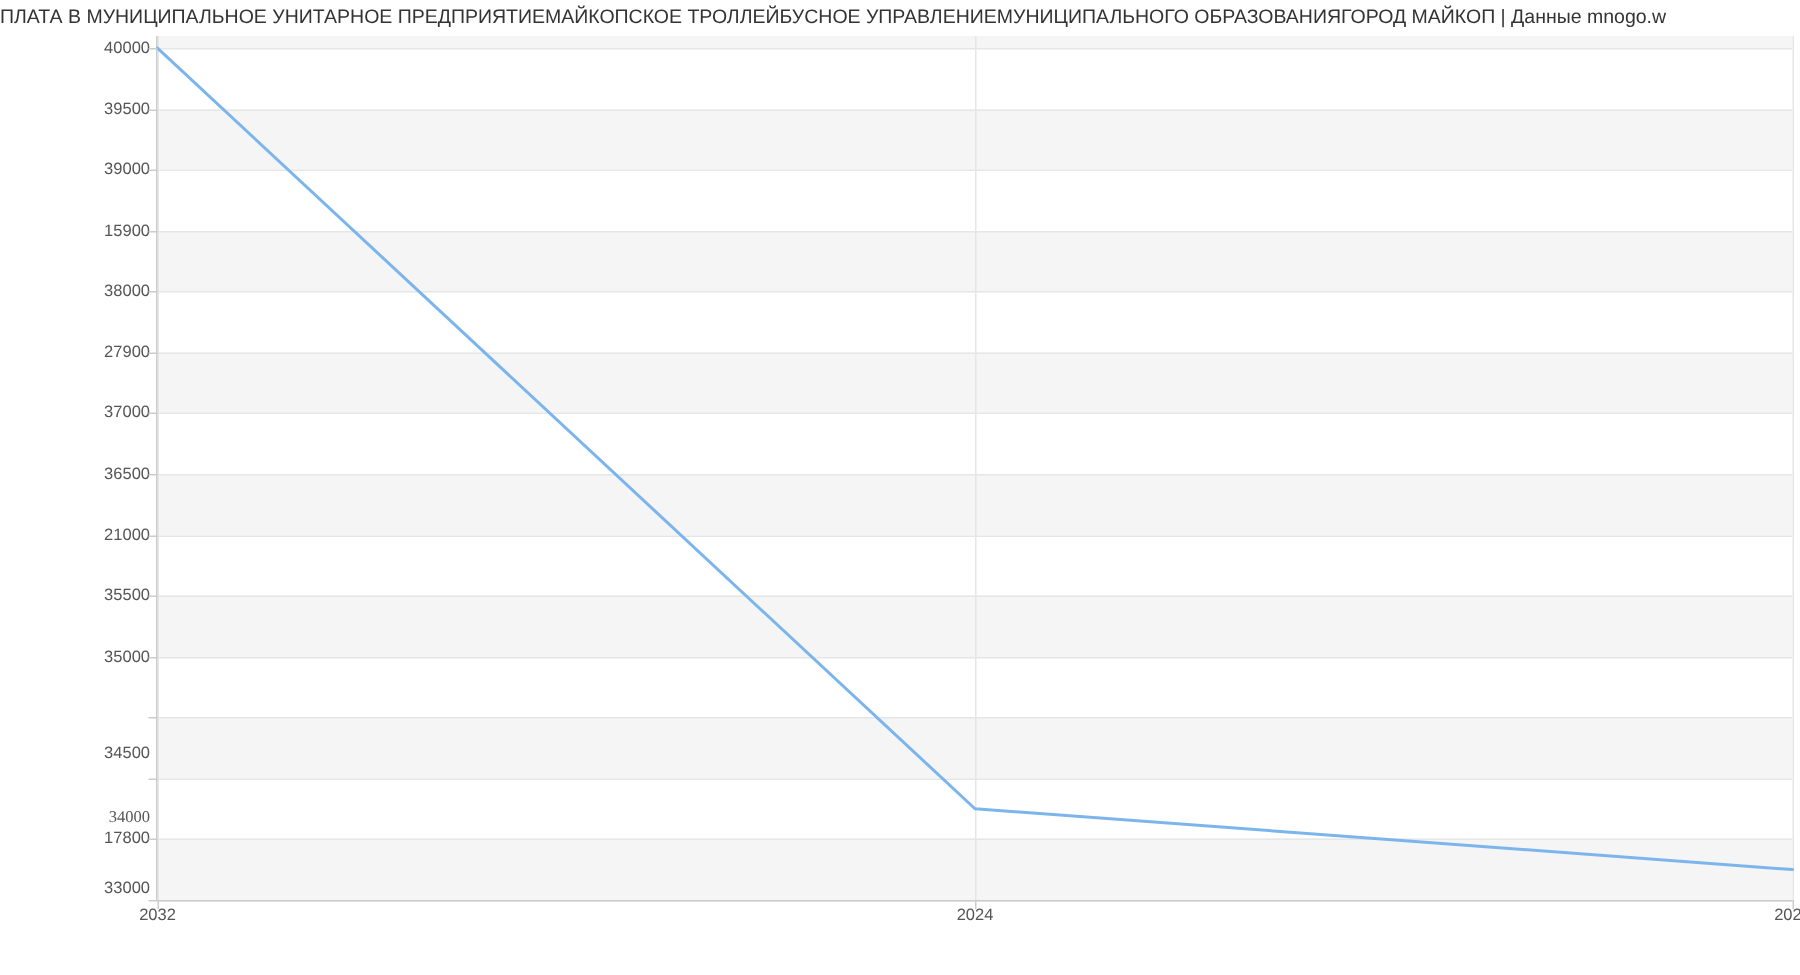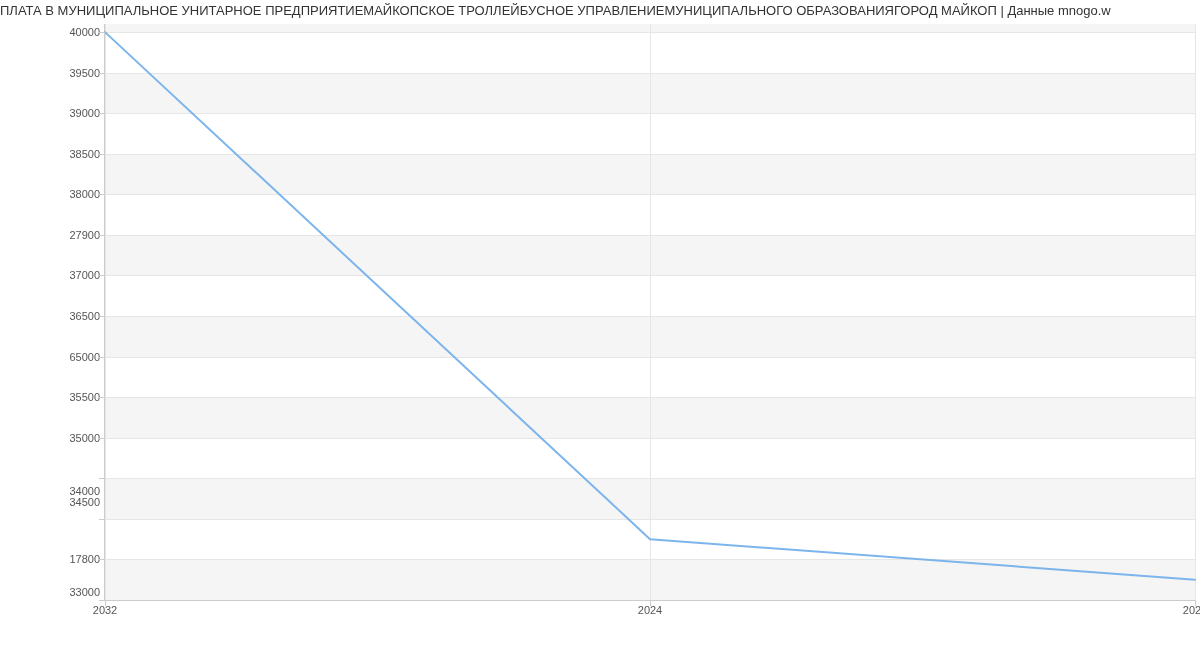--- a/index.html
+++ b/index.html
@@ -133,30 +133,30 @@
   <div class="axis-line" style="left:-1px; top:0; width:1px; height:100%;"></div>
   <div class="axis-line" style="left:0; bottom:-1px; height:1px; width:100%;"></div>
   <svg class="line-layer">
     <path id="data-path" class="data-line" d="M0 8.112676056338046 L545 515.1549295774648 L1090 555.7183098591549" style="stroke: rgb(124, 181, 236);"></path>
   </svg>
 </div>
 
 <div id="yticklabels">
     <div class="ytick-label" style="top: 592px;">33000</div>
     <div class="ytick-label" style="top: 559.437px;">17800</div>
-    <div class="ytick-label" style="top: 491px;">34000</div>
+    <div class="ytick-label" style="top: 545px; font-family: Liberation Serif, serif;">34000</div>
     <div class="ytick-label" style="top: 502px;">34500</div>
     <div class="ytick-label" style="top: 437.746px;">35000</div>
     <div class="ytick-label" style="top: 397.183px;">35500</div>
-    <div class="ytick-label" style="top: 356.62px;">65000</div>
+    <div class="ytick-label" style="top: 356.62px;">21000</div>
     <div class="ytick-label" style="top: 316.056px;">36500</div>
     <div class="ytick-label" style="top: 275.493px;">37000</div>
     <div class="ytick-label" style="top: 234.93px;">27900</div>
     <div class="ytick-label" style="top: 194.366px;">38000</div>
-    <div class="ytick-label" style="top: 153.803px;">38500</div>
+    <div class="ytick-label" style="top: 153.803px;">15900</div>
     <div class="ytick-label" style="top: 113.239px;">39000</div>
     <div class="ytick-label" style="top: 72.6761px;">39500</div>
     <div class="ytick-label" style="top: 32.1127px;">40000</div>
   </div>
 <div id="xticklabels">
     <div class="xtick-label" style="left: 105px;">2032</div>
     <div class="xtick-label" style="left: 650px;">2024</div>
     <div class="xtick-label" style="left: 1195px;">2025</div>
   </div>
 <div id="ytickmarks">

